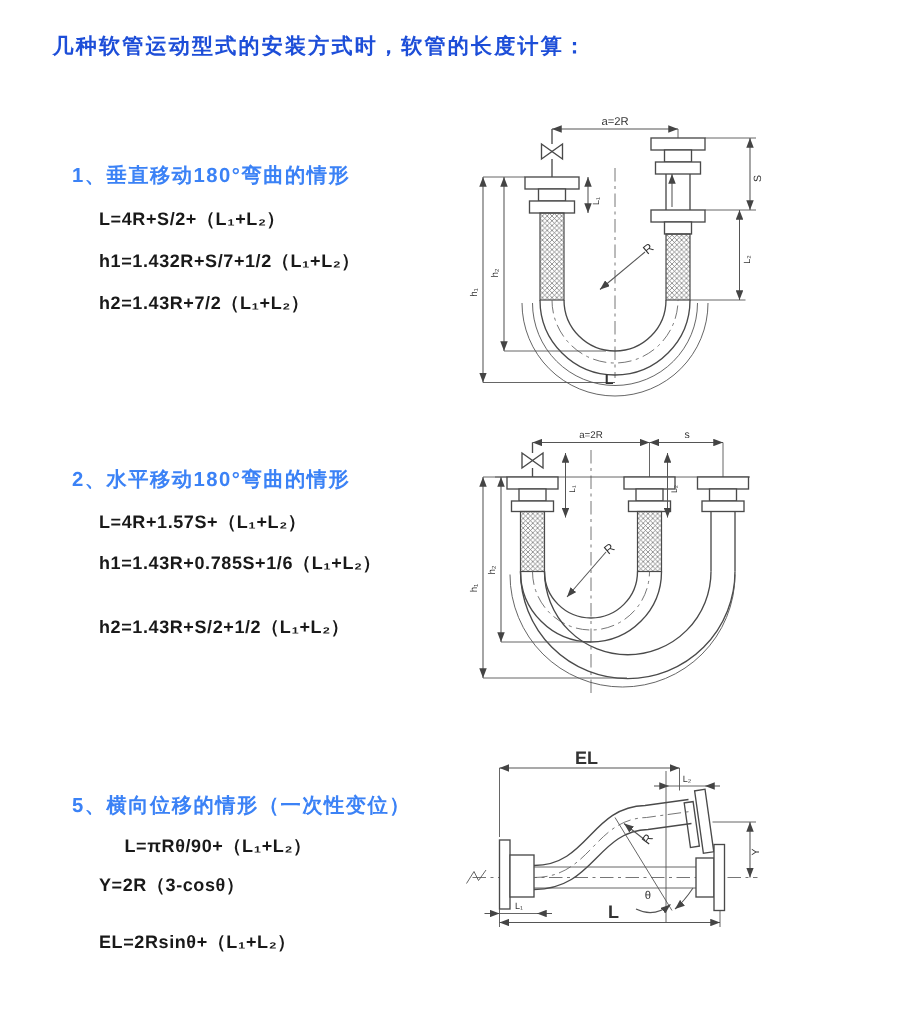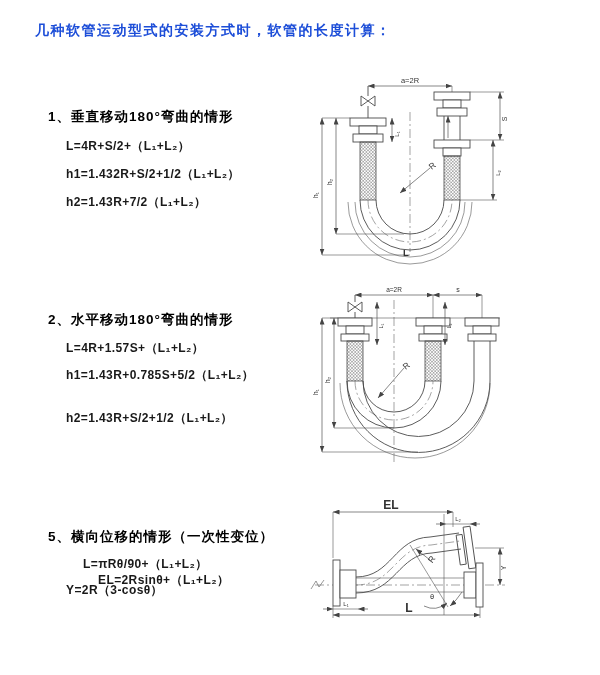--- a/index.html
+++ b/index.html
@@ -3,49 +3,49 @@
 <meta charset="utf-8">
 <style>
   html,body{margin:0;padding:0;}
   body{
     width:600px;height:675px;position:relative;background:#ffffff;
     font-family:"Liberation Sans","DejaVu Sans",sans-serif;color:#1e1e1e;
     overflow:hidden;
   }
   .abs{position:absolute;white-space:nowrap;}
   .doc-title{font-size:14px;font-weight:bold;letter-spacing:1.5px;color:#1d4ed8;}
-  .sec-heading{font-size:13.5px;font-weight:bold;letter-spacing:1px;color:#000000;}
+  .sec-heading{font-size:13.5px;font-weight:bold;letter-spacing:1px;color:#3b82f6;}
   .formula{font-size:12px;font-weight:bold;letter-spacing:0.4px;color:#191919;}
   svg{position:absolute;overflow:visible;}
   svg text{fill:#333;font-family:"Liberation Sans","DejaVu Sans",sans-serif;}
   .thin{stroke:#555;stroke-width:0.6;fill:none;}
   .med{stroke:#4a4a4a;stroke-width:0.9;fill:none;}
   .dim{stroke:#555;stroke-width:0.7;fill:none;}
   .dash{stroke:#666;stroke-width:0.6;fill:none;stroke-dasharray:9 3 2 3;}
   .plate{fill:#ffffff;stroke:#4a4a4a;stroke-width:0.9;}
 </style>
 </head>
 <body>
 
 <div class="abs doc-title" style="left:35px;top:22px;">几种软管运动型式的安装方式时，软管的长度计算：</div>
 
 <div class="abs sec-heading" style="left:48px;top:108px;">1、垂直移动180°弯曲的情形</div>
 <div class="abs formula" style="left:66px;top:138px;">L=4R+S/2+（L₁+L₂）</div>
-<div class="abs formula" style="left:66px;top:166px;">h1=1.432R+S/2+1/2（L₁+L₂）</div>
+<div class="abs formula" style="left:66px;top:166px;">h1=1.432R+S/7+1/2（L₁+L₂）</div>
 <div class="abs formula" style="left:66px;top:194px;">h2=1.43R+7/2（L₁+L₂）</div>
 
 <div class="abs sec-heading" style="left:48px;top:311px;">2、水平移动180°弯曲的情形</div>
 <div class="abs formula" style="left:66px;top:340px;">L=4R+1.57S+（L₁+L₂）</div>
-<div class="abs formula" style="left:66px;top:367px;">h1=1.43R+0.785S+5/2（L₁+L₂）</div>
+<div class="abs formula" style="left:66px;top:367px;">h1=1.43R+0.785S+1/6（L₁+L₂）</div>
 <div class="abs formula" style="left:66px;top:394px;margin-top:16px;">h2=1.43R+S/2+1/2（L₁+L₂）</div>
 
 <div class="abs sec-heading" style="left:48px;top:528px;">5、横向位移的情形（一次性变位）</div>
 <div class="abs formula" style="left:83px;top:556px;">L=πRθ/90+（L₁+L₂）</div>
 <div class="abs formula" style="left:66px;top:582px;">Y=2R（3-cosθ）</div>
-<div class="abs formula" style="left:66px;top:572px;margin-left:32px;">EL=2Rsinθ+（L₁+L₂）</div>
+<div class="abs formula" style="left:66px;top:620px;">EL=2Rsinθ+（L₁+L₂）</div>
 
 <svg style="left:315px;top:70px;" width="285" height="200" viewBox="315 70 285 200">
   <defs>
     <marker id="a1" markerUnits="userSpaceOnUse" markerWidth="7" markerHeight="5" refX="6.5" refY="2.5" orient="auto-start-reverse">
       <path d="M0,0 L6.5,2.5 L0,5 z" fill="#444"></path>
     </marker>
     <pattern id="xh1" patternUnits="userSpaceOnUse" width="3.2" height="3.2">
       <path d="M0,3.2 L3.2,0 M0,0 L3.2,3.2" stroke="#666" stroke-width="0.45"></path>
     </pattern>
   </defs>

